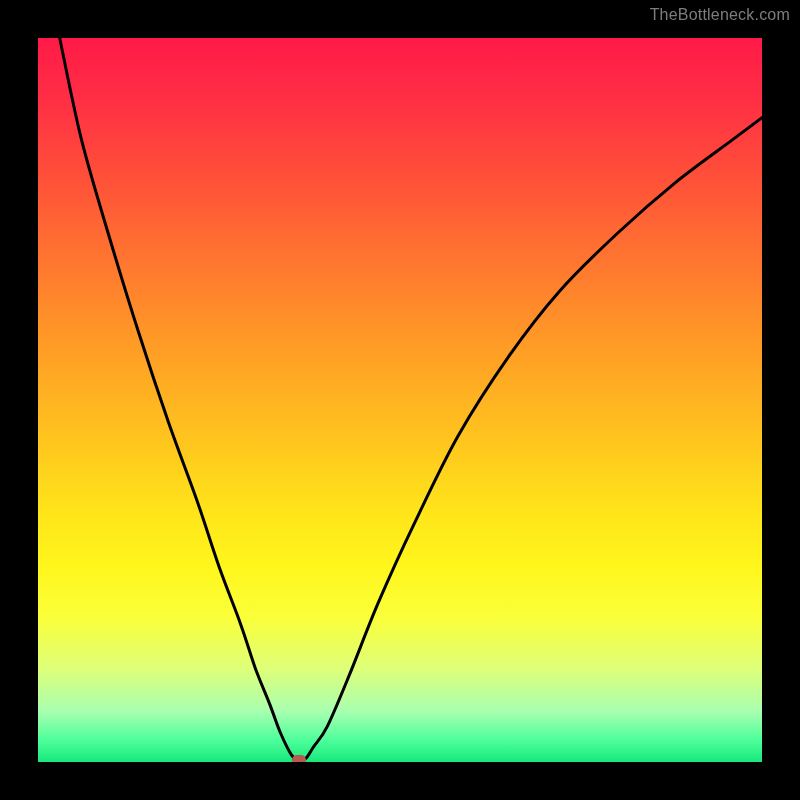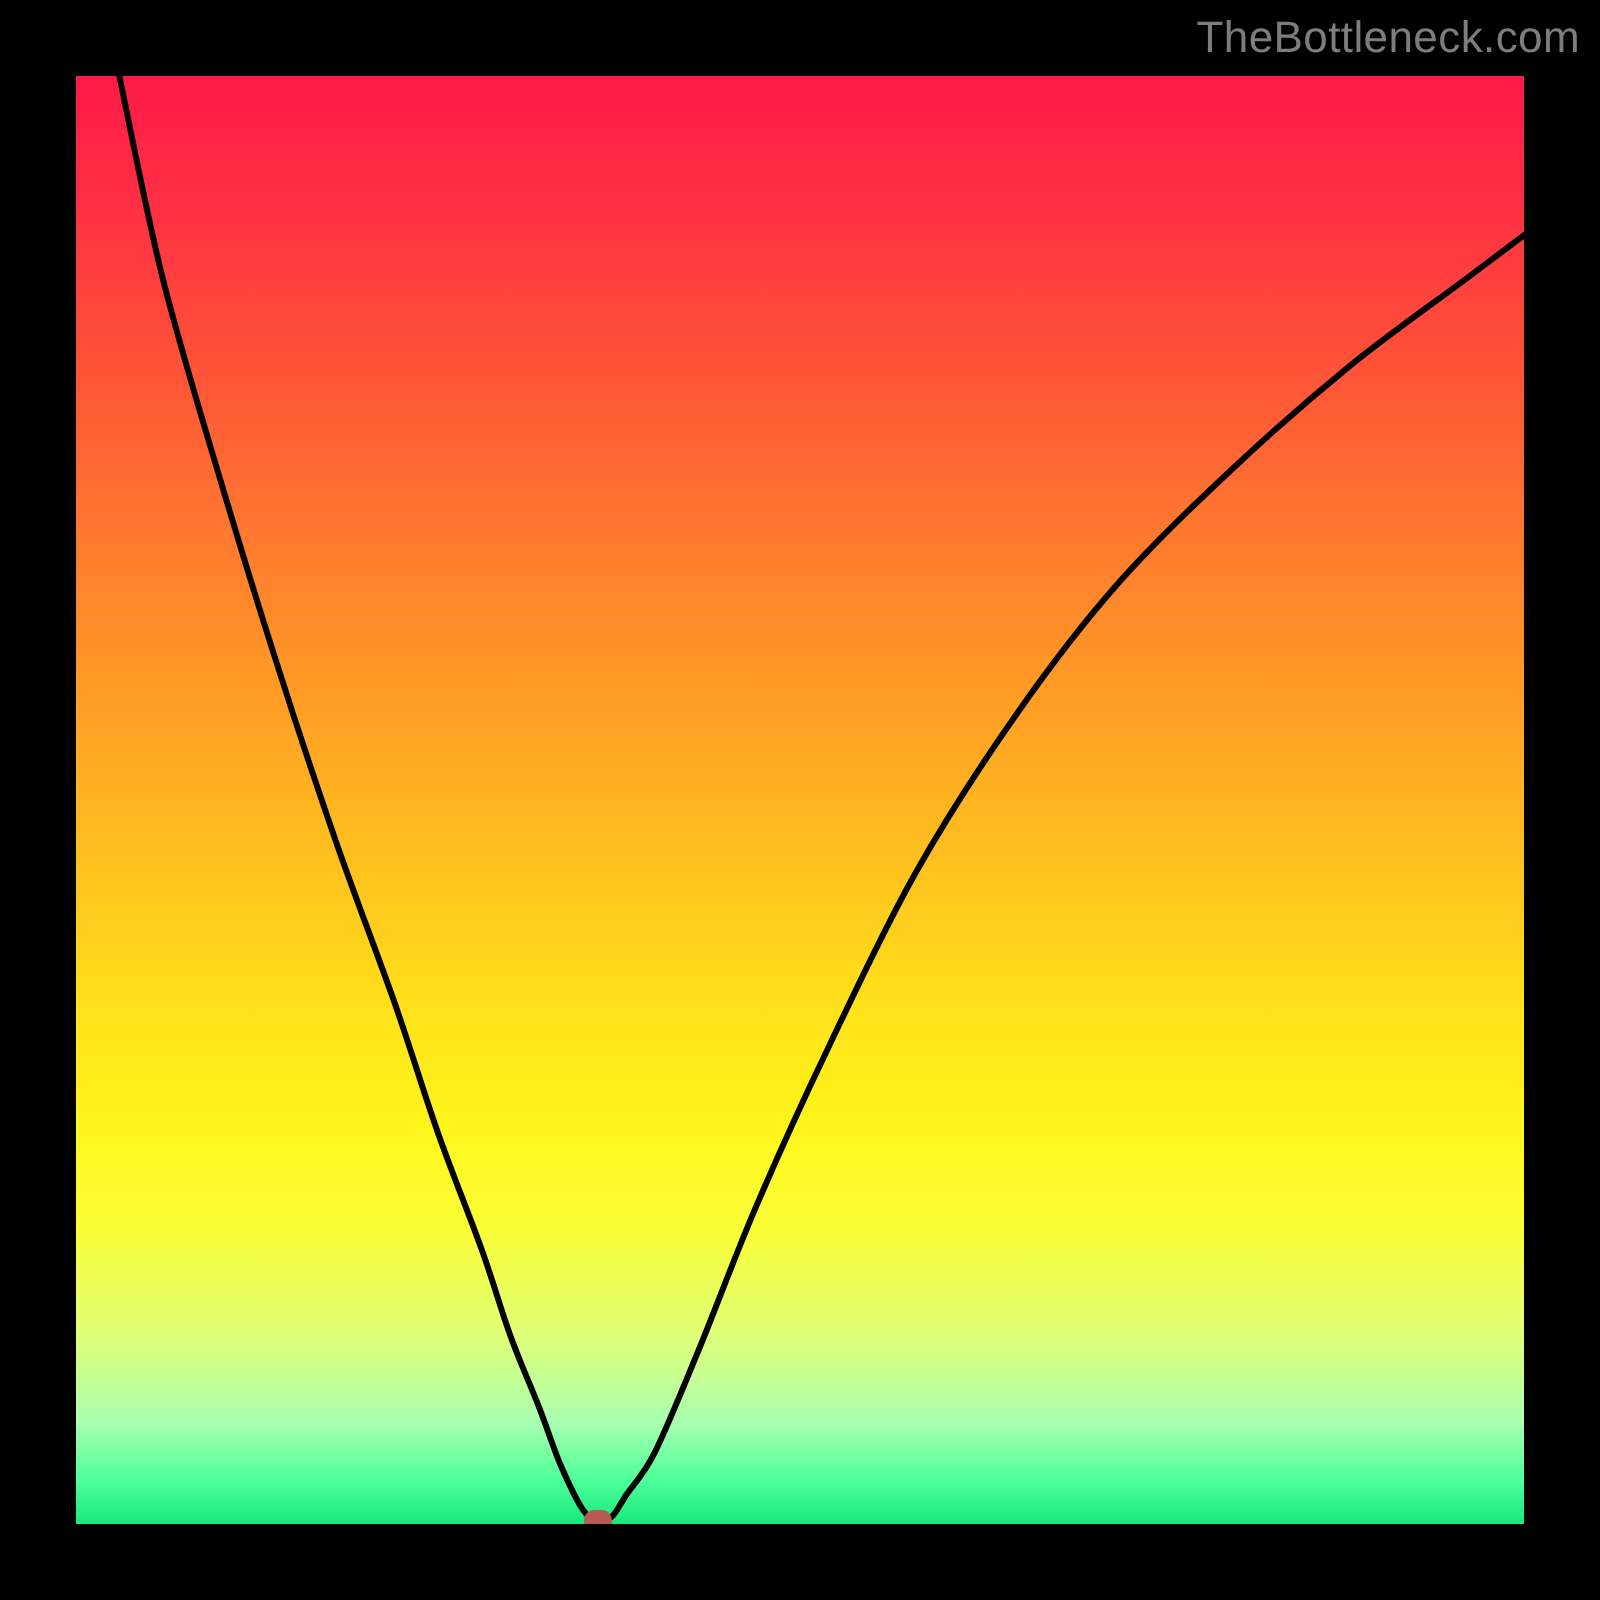--- a/index.html
+++ b/index.html
@@ -62,21 +62,21 @@
     height: 10px;
     border-radius: 5px;
     background: #b65a52;
     transform: translate(-50%, -50%);
   }
   .watermark {
     position: absolute;
     top: 6px;
     right: 10px;
     color: #7d7d7d;
-    font-size: 22px;
+    font-size: 16px;
     letter-spacing: 0.2px;
     font-weight: 400;
   }
 </style>
 </head>
 <body>
 
 <div class="frame">
 
   <div class="plot-area">

